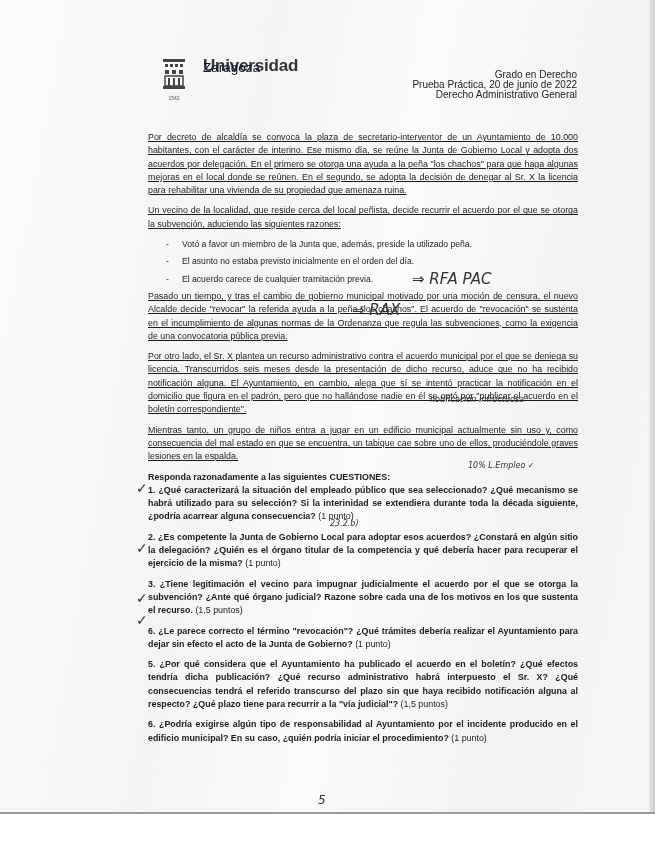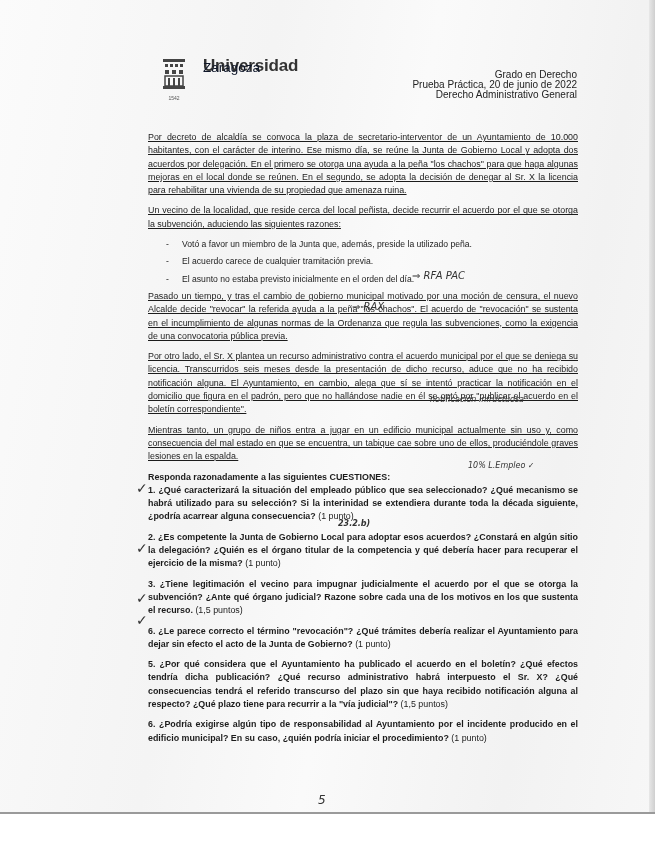--- a/index.html
+++ b/index.html
@@ -30,21 +30,21 @@
   }
   .body-text p { margin-bottom: 7px; text-decoration: underline; }
   .bullets { list-style: none; padding-left: 18px; margin-bottom: 4px; }
   .bullets li { position: relative; padding-left: 16px; margin-bottom: 4px; font-size: 8.6px; }
   .bullets li::before { content: "-"; position: absolute; left: 0; }
 
   .questions-title { font-weight: bold; margin-bottom: 0; }
   .question { font-weight: bold; margin-bottom: 7px; }
   .question .pts { font-weight: normal; }
 
-  .hand { position: absolute; font-family: "DejaVu Sans", sans-serif; font-size: 10px; color: #333; font-style: italic; }
+  .hand { position: absolute; font-family: "DejaVu Sans", sans-serif; font-size: 15px; color: #333; font-style: italic; }
 </style>
 </head>
 <body>
 
 <div class="page"></div>
 <div class="page-edge-right"></div>
 <div class="page-bottom-line"></div>
 <div class="page-below"></div>
 
 <svg class="logo" viewBox="0 0 24 44">
@@ -70,22 +70,22 @@
   <div>Grado en Derecho</div>
   <div>Prueba Práctica, 20 de junio de 2022</div>
   <div>Derecho Administrativo General</div>
 </div>
 
 <div class="body-text" style="top:131px;">
   <p>Por decreto de alcaldía se convoca la plaza de secretario-interventor de un Ayuntamiento de 10.000 habitantes, con el carácter de interino. Ese mismo día, se reúne la Junta de Gobierno Local y adopta dos acuerdos por delegación. En el primero se otorga una ayuda a la peña "los chachos" para que haga algunas mejoras en el local donde se reúnen. En el segundo, se adopta la decisión de denegar al Sr. X la licencia para rehabilitar una vivienda de su propiedad que amenaza ruina.</p>
   <p>Un vecino de la localidad, que reside cerca del local peñista, decide recurrir el acuerdo por el que se otorga la subvención, aduciendo las siguientes razones:</p>
   <ul class="bullets">
     <li>Votó a favor un miembro de la Junta que, además, preside la utilizado peña.</li>
+    <li>El asunto no estaba previsto inicialmente en el orden del día.</li>
     <li>El acuerdo carece de cualquier tramitación previa.</li>
-    <li>El asunto no estaba previsto inicialmente en el orden del día.</li>
   </ul>
   <p>Pasado un tiempo, y tras el cambio de gobierno municipal motivado por una moción de censura, el nuevo Alcalde decide "revocar" la referida ayuda a la peña "los chachos". El acuerdo de "revocación" se sustenta en el incumplimiento de algunas normas de la Ordenanza que regula las subvenciones, como la exigencia de una convocatoria pública previa.</p>
   <p>Por otro lado, el Sr. X plantea un recurso administrativo contra el acuerdo municipal por el que se deniega su licencia. Transcurridos seis meses desde la presentación de dicho recurso, aduce que no ha recibido notificación alguna. El Ayuntamiento, en cambio, alega que sí se intentó practicar la notificación en el domicilio que figura en el padrón, pero que no hallándose nadie en él se optó por "publicar el acuerdo en el boletín correspondiente".</p>
   <p>Mientras tanto, un grupo de niños entra a jugar en un edificio municipal actualmente sin uso y, como consecuencia del mal estado en que se encuentra, un tabique cae sobre uno de ellos, produciéndole graves lesiones en la espalda.</p>
 
   <div class="questions-title">Responda razonadamente a las siguientes CUESTIONES:</div>
 
   <div class="question">
     <span>1. ¿Qué caracterizará la situación del empleado público que sea seleccionado? ¿Qué mecanismo se habrá utilizado para su selección? Si la interinidad se extendiera durante toda la década siguiente, ¿podría acarrear alguna consecuencia?</span>
     <span class="pts">(1 punto)</span>
@@ -109,18 +109,18 @@
   <div class="question">
     <span>6. ¿Podría exigirse algún tipo de responsabilidad al Ayuntamiento por el incidente producido en el edificio municipal? En su caso, ¿quién podría iniciar el procedimiento?</span>
     <span class="pts">(1 punto)</span>
   </div>
 </div>
 
 <div class="hand" style="left:412px; top:270px;">⇒ RFA PAC</div>
 <div class="hand" style="left:352px; top:301px;">⇒ RAX</div>
 <div class="hand" style="left:430px; top:395px; font-size:8px;text-align:center;">notificación infructuosa</div>
 <div class="hand" style="left:468px; top:461px; font-size:8px;">10% L.Empleo ✓</div>
-<div class="hand" style="left:338px; top:519px; font-size:8px;font-weight:bold;">23.2.b)</div>
+<div class="hand" style="left:330px; top:519px; font-size:8px;">23.2.b)</div>
 <div class="hand" style="left:318px; top:793px; font-size:12px;">5</div>
 <div class="hand" style="left:136px; top:480px; font-size:14px;">✓</div>
 <div class="hand" style="left:136px; top:540px; font-size:14px;">✓</div>
 <div class="hand" style="left:136px; top:590px; font-size:14px;">✓</div>
 <div class="hand" style="left:136px; top:612px; font-size:14px;">✓</div>
 
 </body></html>

